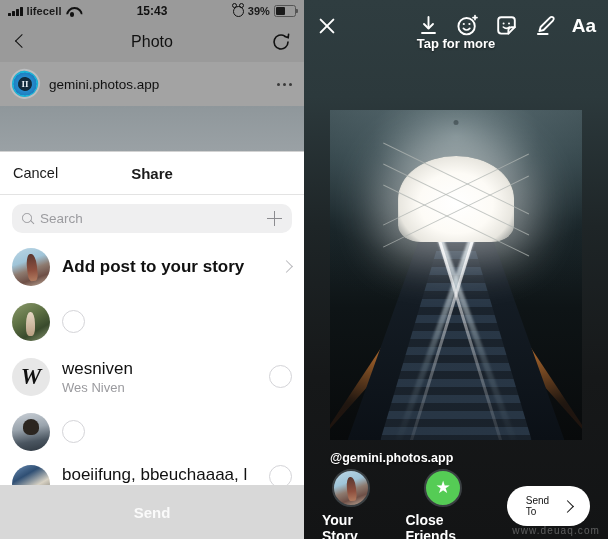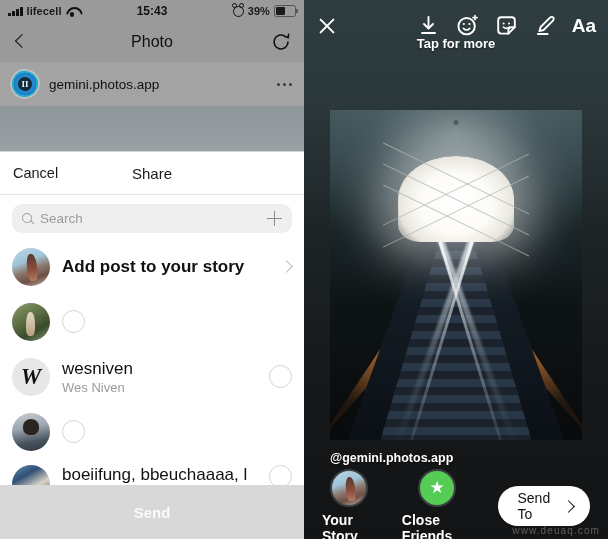--- a/index.html
+++ b/index.html
@@ -92,21 +92,21 @@
   
   .sheet{
     position:relative;background:#fff;
     border-top:1px solid #d2d2d2;
   }
   .sheet-head{
     height:42px;display:flex;align-items:center;padding:0 13px;
     border-bottom:1px solid #e3e3e3;position:relative;
   }
   .sheet-cancel{font-size:14.5px;color:#1a1a1a;cursor:pointer;}
-  .sheet-title{position:absolute;left:0;right:0;text-align:center;font-size:15px;font-weight:normal;color:#1a1a1a;}
+  .sheet-title{position:absolute;left:0;right:0;text-align:center;font-size:15px;font-weight:bold;color:#1a1a1a;}
 
   .search-wrap{padding:9px 12px 6px 12px;}
   .searchbar{
     height:29px;background:#efeff0;border-radius:10px;display:flex;align-items:center;
     padding:0 10px;gap:7px;
   }
   .mag{position:relative;width:11px;height:11px;flex:none;}
   .mag:before{content:"";position:absolute;left:0;top:0;width:7.5px;height:7.5px;border:1.4px solid #9b9b9f;border-radius:50%;}
   .mag:after{content:"";position:absolute;right:0;bottom:0;width:4.5px;height:1.4px;background:#9b9b9f;transform:rotate(45deg);transform-origin:right;}
   .search-ph{font-size:13.5px;color:#9b9b9f;flex:1;}
@@ -271,21 +271,21 @@
   .dest-label{color:#fff;font-size:14px;font-weight:bold;}
   .cf-circle{
     width:34px;height:34px;border-radius:50%;background:#55cc55;
     display:flex;align-items:center;justify-content:center;border:2px solid #3a3f42;
   }
   .star{color:#fff;font-size:17px;line-height:1;}
   .sendto{
     margin-left:auto;background:#fff;border-radius:22px;height:40px;
     display:flex;align-items:center;gap:8px;padding:0 19px;cursor:pointer;
   }
-  .sendto span{font-size:14px;color:#111;}
+  .sendto span{font-size:10px;color:#111;}
   .sendto .c{position:relative;width:11px;height:11px;}
   .sendto .c:before{
     content:"";position:absolute;left:1px;top:1.4px;width:8px;height:8px;
     border-right:1.7px solid #111;border-top:1.7px solid #111;transform:rotate(45deg);
   }
   .wm{
     position:absolute;right:8px;bottom:3px;color:rgba(255,255,255,.30);
     font-size:10px;letter-spacing:1.1px;
   }
 </style>

